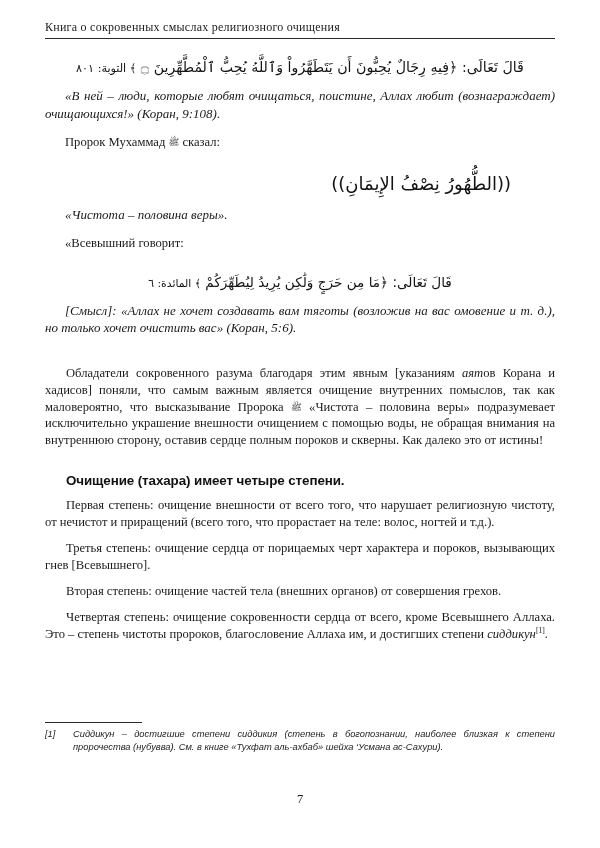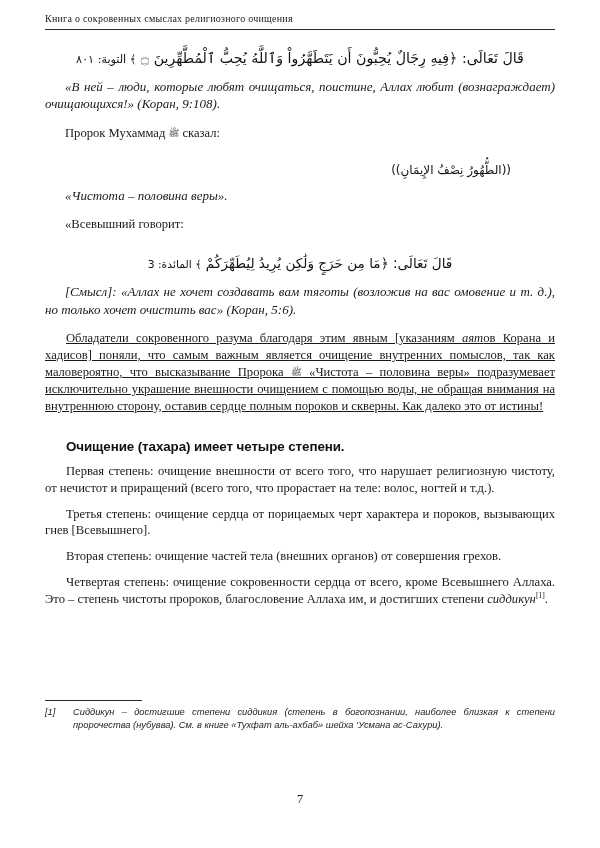--- a/index.html
+++ b/index.html
@@ -23,23 +23,23 @@
   .content {
     position: absolute;
     left: 45px;
     top: 0;
     width: 510px;
     height: 848px;
   }
 
   
   .running-head {
-    padding-top: 13px;
+    padding-top: 20px;
     font-family: "Liberation Serif", "DejaVu Serif", serif;
-    font-size: 10px;
+    font-size: 12px;
     letter-spacing: 0.25px;
     color: #1b1b1b;
     line-height: 1.2;
     white-space: nowrap;
   }
   .head-rule {
     margin-top: 4px;
     border: 0;
     border-top: 1px solid #2b2b2b;
     width: 510px;
@@ -57,21 +57,21 @@
   }
   .arabic-ayah {
     font-size: 14.2px;
     margin-top: 17px;
     white-space: nowrap;
   }
   .arabic-ayah .ref {
     font-size: 11.2px;
   }
   .arabic-hadith {
-    font-size: 12px;
+    font-size: 18px;
     margin-top: 19px;
     text-align: right;
     padding-right: 44px;
   }
   .arabic-ayah-2 {
     font-size: 13.6px;
     margin-top: 20px;
     white-space: nowrap;
   }
   .arabic-ayah-2 .ref {
@@ -91,22 +91,21 @@
 
   
   .para {
     font-size: 12.6px;
     line-height: 1.345;
     text-align: justify;
     text-indent: 21px;
     margin-top: 9px;
   }
   .para-lead {
-    margin-top: 12px;
-    text-decoration: underline;
+    margin-top: 28px;
   }
   .para-quote-intro {
     text-indent: 20px;
     margin-top: 12px;
     font-size: 12.6px;
   }
 
   
   .section-heading {
     font-family: "Liberation Sans", "DejaVu Sans", sans-serif;
@@ -130,21 +129,21 @@
     font-family: "DejaVu Sans", "Liberation Sans", sans-serif;
     font-size: 9px;
     vertical-align: 1px;
     letter-spacing: 0;
   }
 
   
   .footnote-area {
     position: absolute;
     left: 0;
-    top: 700px;
+    top: 722px;
     width: 510px;
   }
   .footnote-rule {
     border: 0;
     border-top: 1px solid #2b2b2b;
     width: 97px;
     margin: 0 0 5px 0;
     height: 0;
   }
   .footnote {
@@ -194,21 +193,21 @@
     <div class="para para-quote-intro"><span>Пророк Мухаммад </span><span class="salla">ﷺ</span><span> сказал:</span></div>
 
     <div class="arabic arabic-hadith">((الطُّهُورُ نِصْفُ الإِيمَانِ))</div>
 
     <div class="trans trans-tight">«Чистота – половина веры».</div>
 
     <div class="para para-quote-intro">«Всевышний говорит:</div>
 
     <div class="arabic arabic-ayah-2">
       <span>قَالَ تَعَالَى: ﴿مَا مِن حَرَجٍ وَلَٰكِن يُرِيدُ لِيُطَهِّرَكُمْ</span>
-      <span class="ref">﴾ المائدة: 3</span>
+      <span class="ref">﴾ المائدة: ٦</span>
     </div>
 
     <div class="trans">[Смысл]: «Аллах не хочет создавать вам тяготы (возложив на вас омовение и т. д.), но только хочет очистить вас» (Коран, 5:6).</div>
 
     <div class="para para-lead"><span>Обладатели сокровенного разума благодаря этим явным [указаниям </span><span class="it">аят</span><span>ов Корана и хадисов] поняли, что самым важным является очищение внутренних помыслов, так как маловероятно, что высказывание Пророка </span><span class="salla">ﷺ</span><span> «Чистота – половина веры» подразумевает исключительно украшение внешности очищением с помощью воды, не обращая внимания на внутреннюю сторону, оставив сердце полным пороков и скверны. Как далеко это от истины!</span></div>
 
     <div class="section-heading">Очищение (тахара) имеет четыре степени.</div>
 
     <div class="para">Первая степень: очищение внешности от всего того, что нарушает религиозную чистоту, от нечистот и приращений (всего того, что прорастает на теле: волос, ногтей и т.д.).</div>
     <div class="para">Третья степень: очищение сердца от порицаемых черт характера и пороков, вызывающих гнев [Всевышнего].</div>

